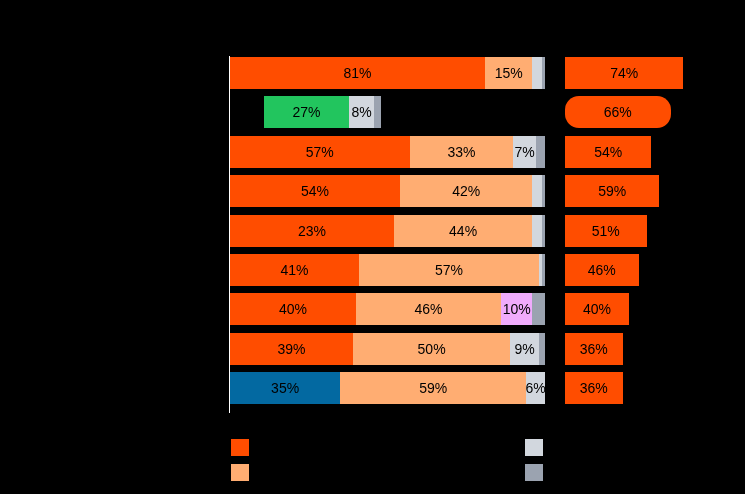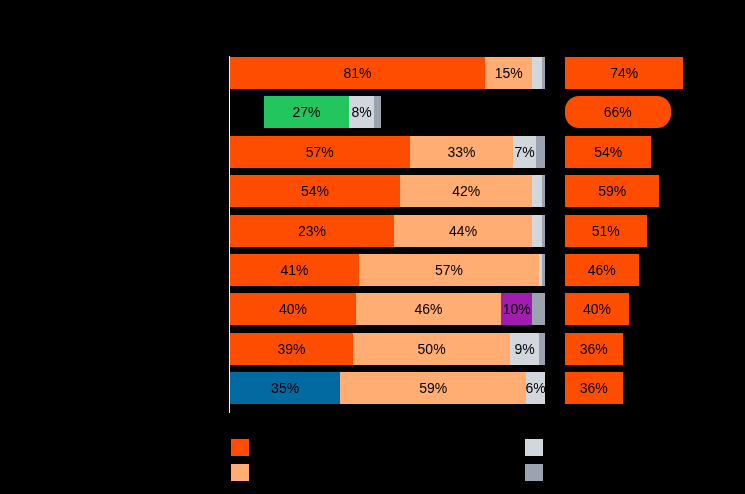--- a/index.html
+++ b/index.html
@@ -226,21 +226,21 @@
         <div class="seg c2" style="width: 3.15px; background: rgb(210, 215, 222);"></div>
         <div class="seg c3" style="width: 3.15px; background: rgb(155, 163, 176);"></div>
       </div>
       <div class="bar-row" style="top: 236px;">
         <div class="seg c0" style="width: 126px; background: rgb(255, 77, 0);">
           <span class="seg-label">40%</span>
         </div>
         <div class="seg c1" style="width: 144.9px; background: rgb(255, 173, 114);">
           <span class="seg-label">46%</span>
         </div>
-        <div class="seg c2" style="width: 31.5px; background: #a21caf;">
+        <div class="seg c2" style="width: 31.5px; background: #f0abfc;">
           <span class="seg-label">10%</span>
         </div>
         <div class="seg c3" style="width: 12.6px; background: rgb(155, 163, 176);"></div>
       </div>
       <div class="bar-row" style="top: 276px;">
         <div class="seg c0" style="width: 122.85px; background: rgb(255, 77, 0);">
           <span class="seg-label">39%</span>
         </div>
         <div class="seg c1" style="width: 157.5px; background: rgb(255, 173, 114);">
           <span class="seg-label">50%</span>

